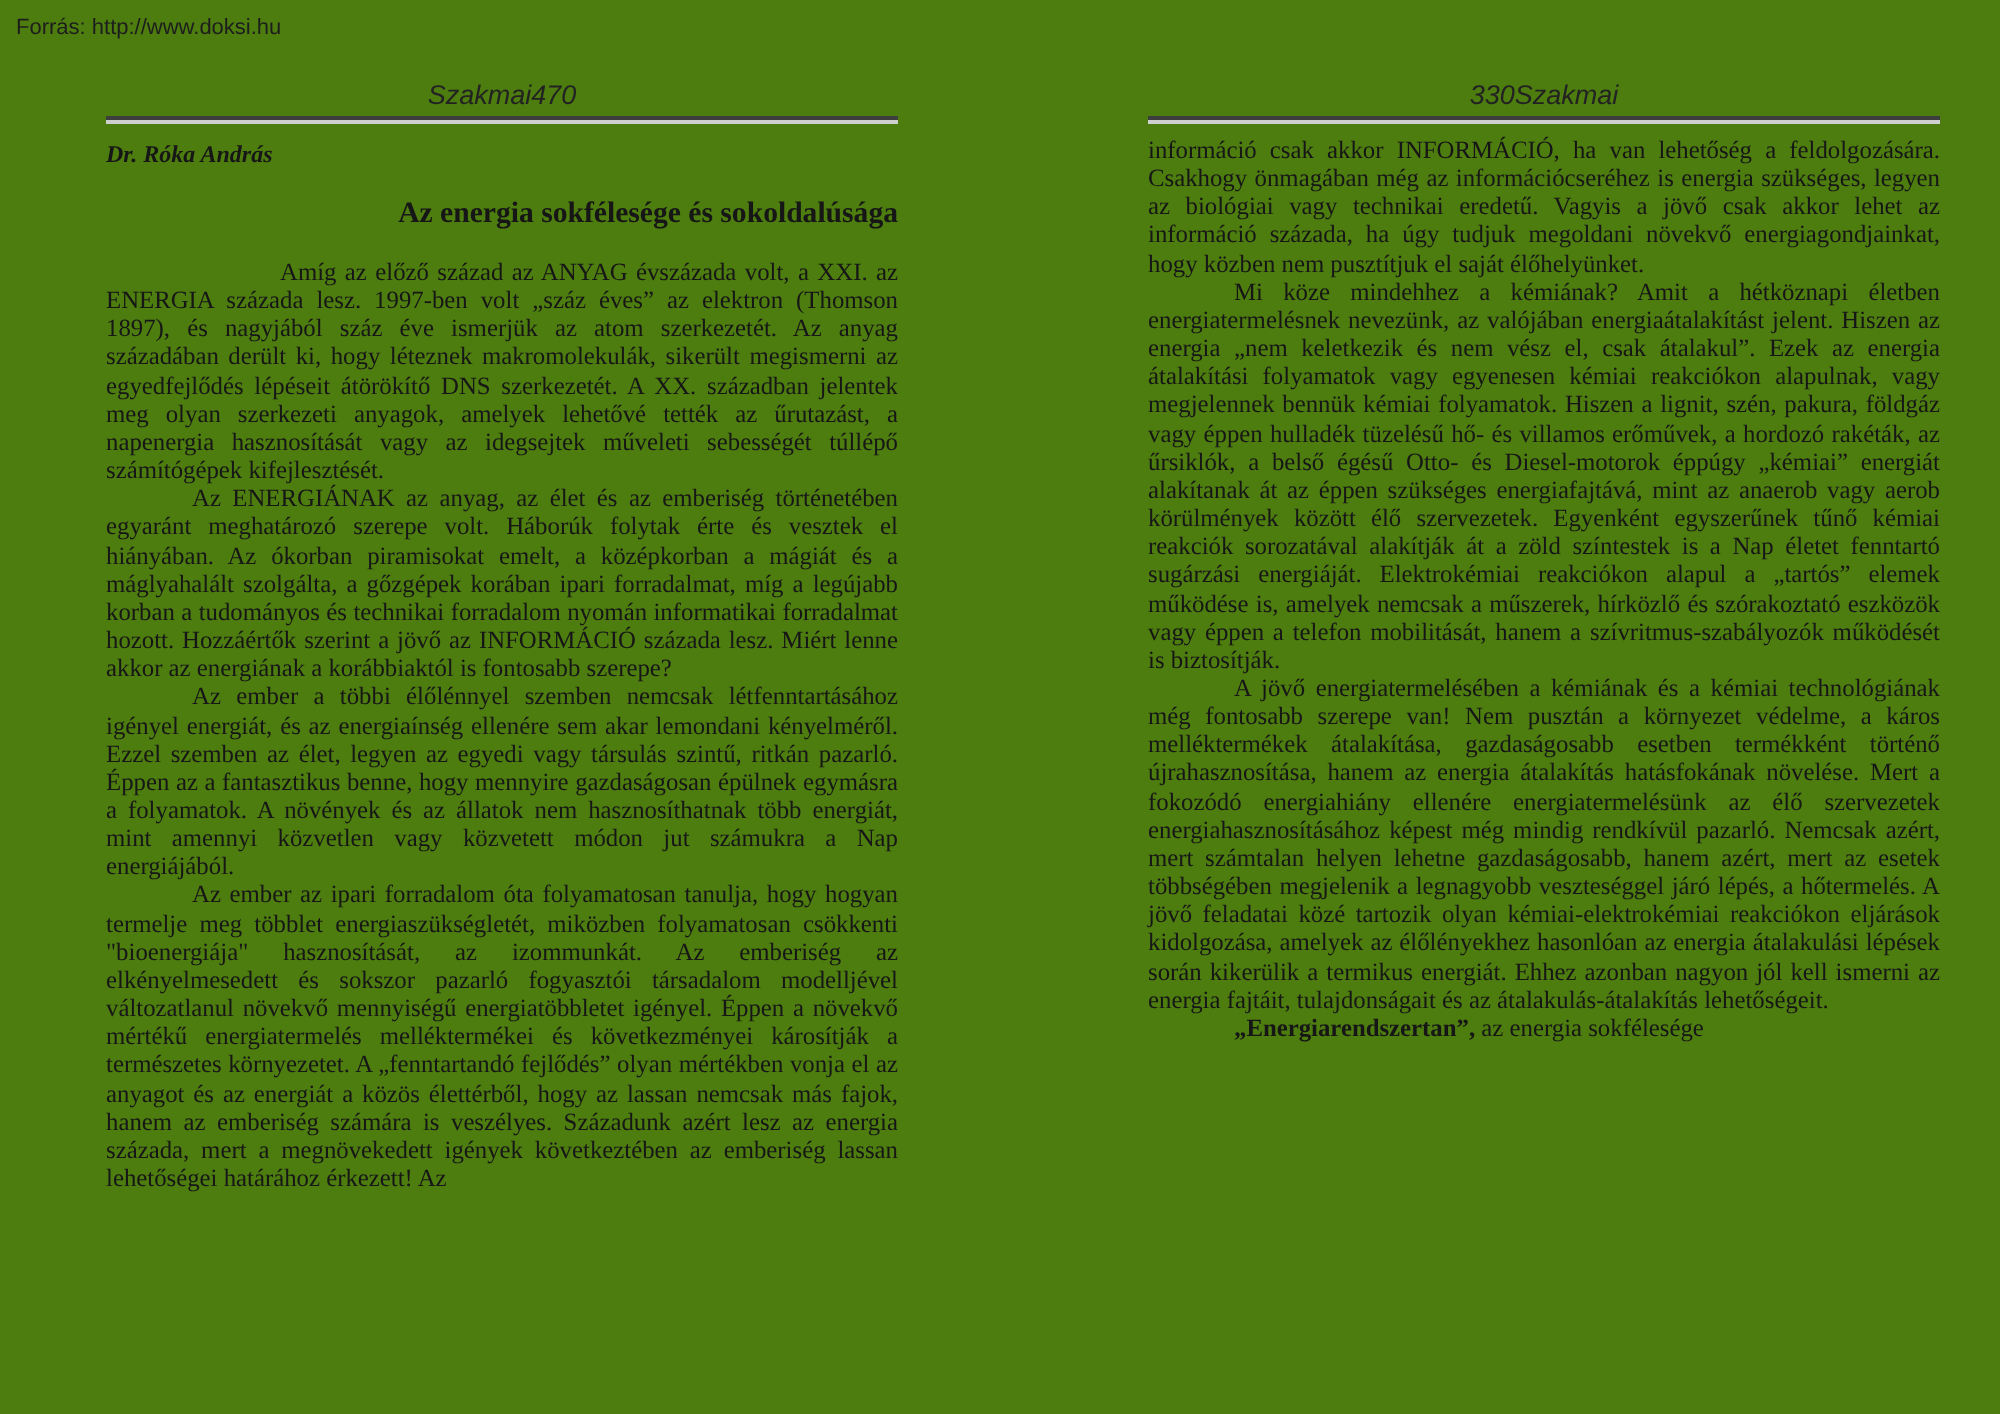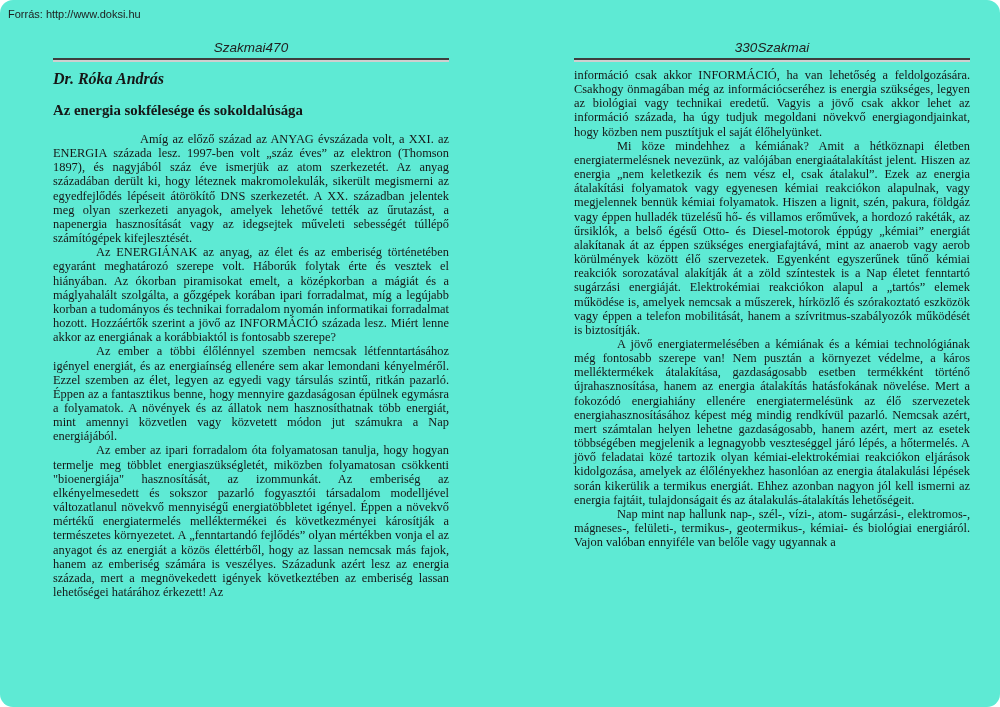--- a/index.html
+++ b/index.html
@@ -1,25 +1,24 @@
 <!DOCTYPE html>
 <html lang="hu"><head>
 <meta charset="utf-8">
 <title>Szakmai 329–330</title>
 <style>
   html, body { margin: 0; padding: 0; background: #ffffff; }
   .canvas {
     position: relative;
     width: 1000px;
     height: 707px;
-    background: #5eead4;
+    background: #4d7c0f;
     overflow: hidden;
     font-family: "Liberation Serif", serif;
     color: #161616;
-    border-radius: 13px;
   }
   .source-note {
     position: absolute;
     top: 8px;
     left: 8px;
     font-family: "Liberation Sans", sans-serif;
     font-size: 11px;
     color: #1d1d1d;
   }
   .page {
@@ -37,25 +36,25 @@
     font-style: italic;
     font-size: 13.5px;
     color: #222222;
     padding-bottom: 3px;
     border-bottom: 2px solid #3e3e3e;
     box-shadow: 0 2px 0 0 #cfcfcf;
   }
   .author {
     font-weight: bold;
     font-style: italic;
-    font-size: 16px;
+    font-size: 12px;
     margin-top: 10px;
   }
   .title {
-    text-align: left;
+    text-align: right;
     font-weight: bold;
     font-size: 14.8px;
     margin-top: 14px;
     margin-bottom: 13px;
   }
   .body {
     font-size: 12.4px;
     line-height: 14.15px;
     text-align: justify;
   }
@@ -90,17 +89,17 @@
 
   <div class="page page-right">
     <div class="page-header">
       <span>330</span>
       <span>Szakmai</span>
     </div>
     <div class="body right-body">
       <p class="no-indent">információ csak akkor INFORMÁCIÓ, ha van lehetőség a feldolgozására. Csakhogy önmagában még az információcseréhez is energia szükséges, legyen az biológiai vagy technikai eredetű. Vagyis a jövő csak akkor lehet az információ százada, ha úgy tudjuk megoldani növekvő energiagondjainkat, hogy közben nem pusztítjuk el saját élőhelyünket.</p>
       <p>Mi köze mindehhez a kémiának? Amit a hétköznapi életben energiatermelésnek nevezünk, az valójában energiaátalakítást jelent. Hiszen az energia „nem keletkezik és nem vész el, csak átalakul”. Ezek az energia átalakítási folyamatok vagy egyenesen kémiai reakciókon alapulnak, vagy megjelennek bennük kémiai folyamatok. Hiszen a lignit, szén, pakura, földgáz vagy éppen hulladék tüzelésű hő- és villamos erőművek, a hordozó rakéták, az űrsiklók, a belső égésű Otto- és Diesel-motorok éppúgy „kémiai” energiát alakítanak át az éppen szükséges energiafajtává, mint az anaerob vagy aerob körülmények között élő szervezetek. Egyenként egyszerűnek tűnő kémiai reakciók sorozatával alakítják át a zöld színtestek is a Nap életet fenntartó sugárzási energiáját. Elektrokémiai reakciókon alapul a „tartós” elemek működése is, amelyek nemcsak a műszerek, hírközlő és szórakoztató eszközök vagy éppen a telefon mobilitását, hanem a szívritmus-szabályozók működését is biztosítják.</p>
       <p>A jövő energiatermelésében a kémiának és a kémiai technológiának még fontosabb szerepe van! Nem pusztán a környezet védelme, a káros melléktermékek átalakítása, gazdaságosabb esetben termékként történő újrahasznosítása, hanem az energia átalakítás hatásfokának növelése. Mert a fokozódó energiahiány ellenére energiatermelésünk az élő szervezetek energiahasznosításához képest még mindig rendkívül pazarló. Nemcsak azért, mert számtalan helyen lehetne gazdaságosabb, hanem azért, mert az esetek többségében megjelenik a legnagyobb veszteséggel járó lépés, a hőtermelés. A jövő feladatai közé tartozik olyan kémiai-elektrokémiai reakciókon eljárások kidolgozása, amelyek az élőlényekhez hasonlóan az energia átalakulási lépések során kikerülik a termikus energiát. Ehhez azonban nagyon jól kell ismerni az energia fajtáit, tulajdonságait és az átalakulás-átalakítás lehetőségeit.</p>
-      <p>Nap mint nap hallunk nap-, szél-, vízi-, atom- sugárzási-, elektromos-, mágneses-, felületi-, termikus-, geotermikus-, kémiai- és biológiai energiáról. Vajon valóban ennyiféle van belőle vagy ugyannak a</p>
+      <p class="subheading"><span class="bold">„Energiarendszertan”,</span><span> az energia sokfélesége</span></p>
     </div>
   </div>
 
 </div>
 
 </body></html>

